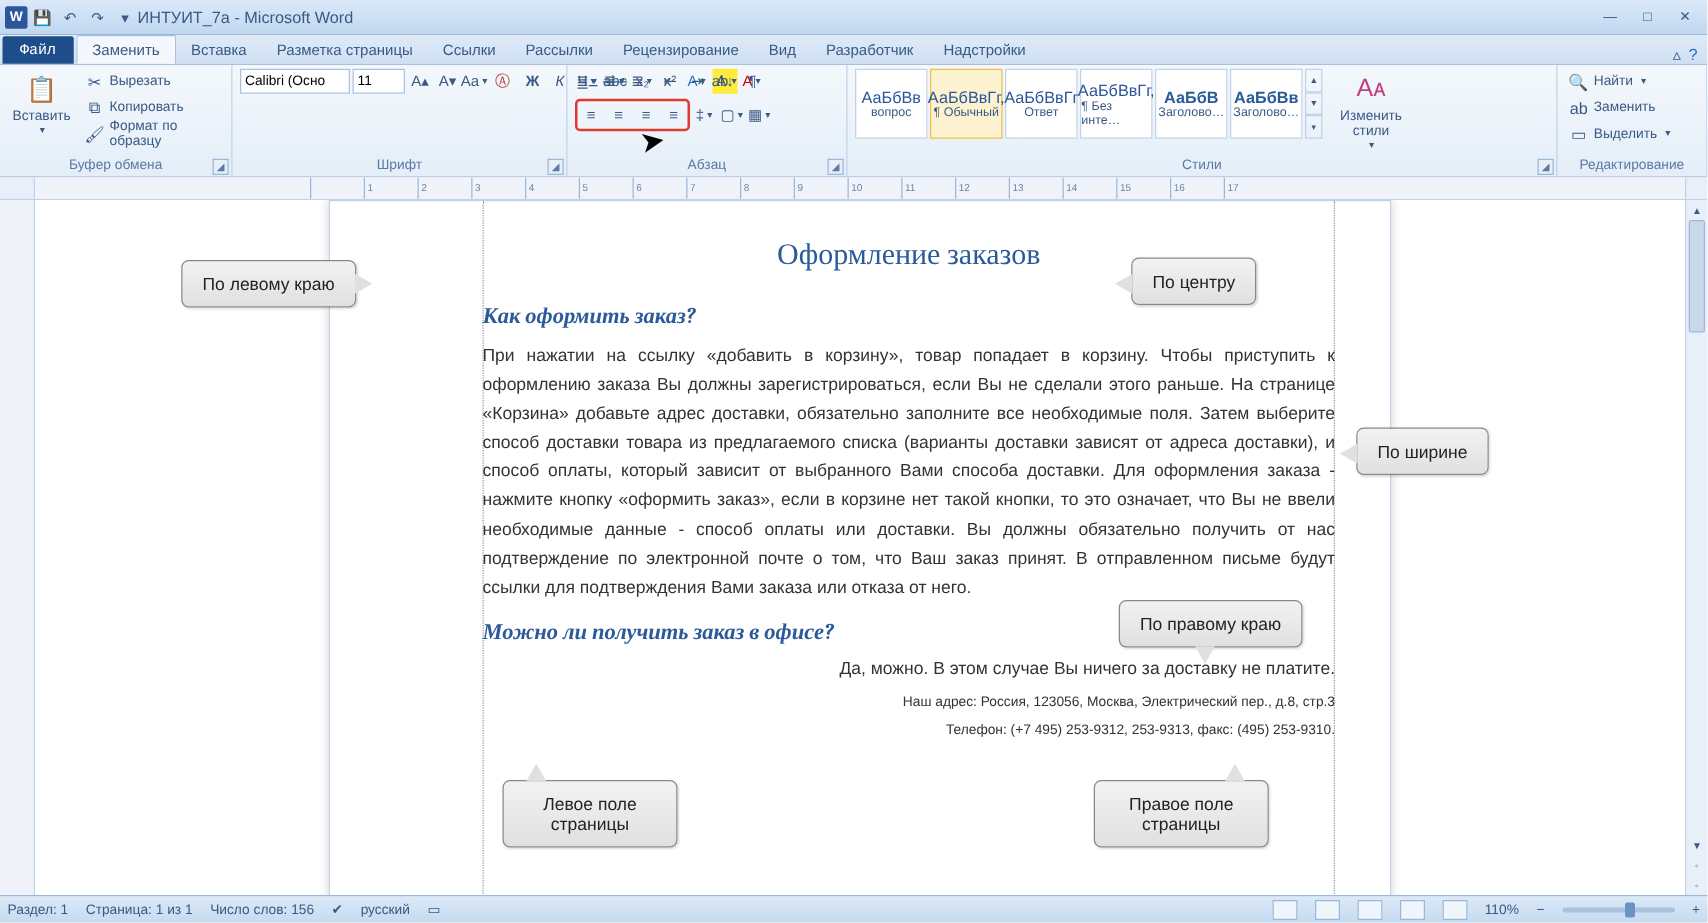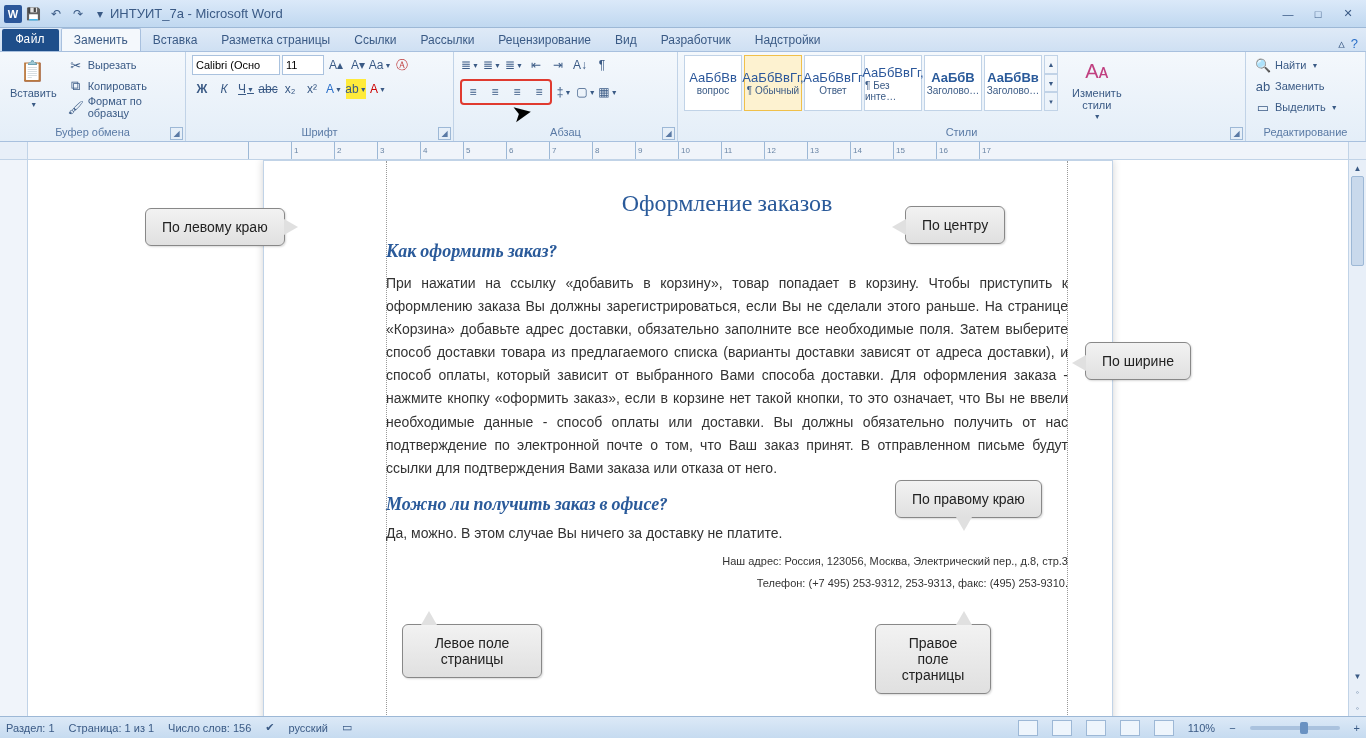--- a/index.html
+++ b/index.html
@@ -69,37 +69,37 @@
 
 
 .page { position: absolute; left: 235px; top: 0; width: 850px; min-height: 700px; background: #fff; box-shadow: 0 0 8px rgba(0,0,0,0.18); border: 1px solid #c1d3e7; padding: 30px 0 60px 0; }
 .margin-line { position: absolute; top: 0; bottom: 0; width: 0; border-left: 1px dotted #999; }
 .margin-left { left: 122px; }
 .margin-right { right: 44px; }
 .content { position: absolute; left: 122px; right: 44px; top: 28px; font-family: Calibri, sans-serif; }
 .h-title { text-align: center; color: #2a5a9a; font-family: Cambria, serif; font-size: 24px; margin-bottom: 24px; }
 .h2 { color: #2a5a9a; font-family: Cambria, serif; font-size: 18px; font-style: italic; font-weight: bold; margin-bottom: 10px; }
 .para { font-size: 14px; color: #333; text-align: justify; line-height: 1.65; margin-bottom: 14px; }
-.para2 { font-size: 14px; color: #333; margin-bottom: 14px; }
+.para2 { font-size: 14px; color: #333; margin-bottom: 14px; text-align: right; }
 .right-line { text-align: right; font-size: 11px; color: #333; margin-bottom: 10px; }
 
 
 .callout { position: absolute; background: linear-gradient(#f2f2f2, #e0e0e0); border: 1px solid #888; border-radius: 6px; padding: 10px 16px; font-size: 14px; color: #222; box-shadow: 1px 1px 2px rgba(0,0,0,0.15); text-align: center; }
 .callout::after { content: ""; position: absolute; width: 0; height: 0; }
 .co-left { left: 145px; top: 208px; }
 .co-left::after { right: -14px; top: 10px; border-top: 8px solid transparent; border-bottom: 8px solid transparent; border-left: 14px solid #e0e0e0; }
 .co-center { left: 905px; top: 190px; margin-top: 16px; }
 .co-center::after { left: -14px; top: 12px; border-top: 8px solid transparent; border-bottom: 8px solid transparent; border-right: 14px solid #e0e0e0; }
 .co-width { left: 1085px; top: 342px; }
 .co-width::after { left: -14px; top: 12px; border-top: 8px solid transparent; border-bottom: 8px solid transparent; border-right: 14px solid #e0e0e0; }
 .co-rightalign { left: 895px; top: 480px; }
 .co-rightalign::after { bottom: -14px; left: 60px; border-left: 8px solid transparent; border-right: 8px solid transparent; border-top: 14px solid #e0e0e0; }
 .co-lmargin { left: 402px; top: 624px; width: 140px; }
 .co-lmargin::after { top: -14px; left: 18px; border-left: 8px solid transparent; border-right: 8px solid transparent; border-bottom: 14px solid #e0e0e0; }
-.co-rmargin { left: 875px; top: 624px; width: 116px; }
+.co-rmargin { left: 875px; top: 624px; width: 140px; }
 .co-rmargin::after { top: -14px; right: 18px; border-left: 8px solid transparent; border-right: 8px solid transparent; border-bottom: 14px solid #e0e0e0; }
 
 
 .cursor-arrow { position: absolute; left: 512px; top: 99px; font-size: 24px; color: #000; pointer-events: none; z-index: 50; transform: rotate(-10deg); }
 
 
 .statusbar { position: absolute; bottom: 0; left: 0; right: 0; height: 22px; background: linear-gradient(#dce9f7, #c6dbf0); border-top: 1px solid #9db8d6; display: flex; align-items: center; font-size: 11px; color: #3a5a85; padding: 0 6px; gap: 14px; }
 .statusbar .spacer { flex: 1; }
 .view-btn { width: 20px; height: 16px; border: 1px solid #9db8d6; background: #eef5fc; cursor: pointer; }
 .zoom-slider { width: 90px; height: 4px; background: #aac2de; position: relative; border-radius: 2px; }
@@ -163,21 +163,21 @@
             <span class="ico">🖌</span>
             <span>Формат по образцу</span>
           </div>
       </div>
     </div>
     <div class="group-label">Буфер обмена</div>
     <div class="group-dialog">◢</div>
   </div>
 
   <div class="group" style="width:268px;">
-    <div class="group-body" style="flex-direction:column;gap:4px;">
+    <div class="group-body" style="flex-direction:row;gap:4px;">
       <div class="row">
         <input class="fontname" value="Calibri (Осно" style="">
         <input class="fontsize" value="11" style="">
         <div class="tbtn">A▴</div>
         <div class="tbtn">A▾</div>
         <div class="tbtn">Aa<span class="drop-arrow">▼</span></div>
         <div class="tbtn" style="color:#c04040;">Ⓐ</div>
       </div>
       <div class="row">
         <div class="tbtn" style="font-weight:bold;">Ж</div>

